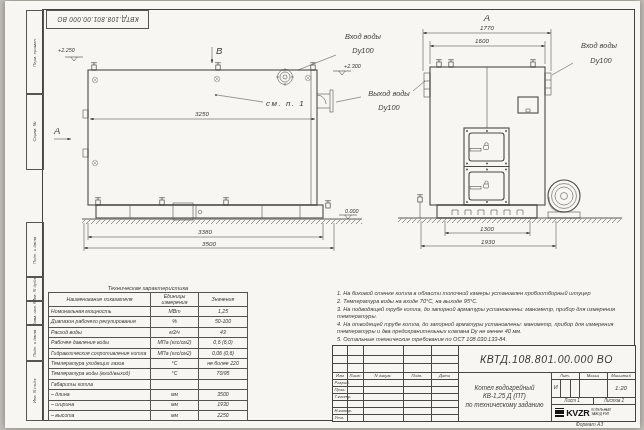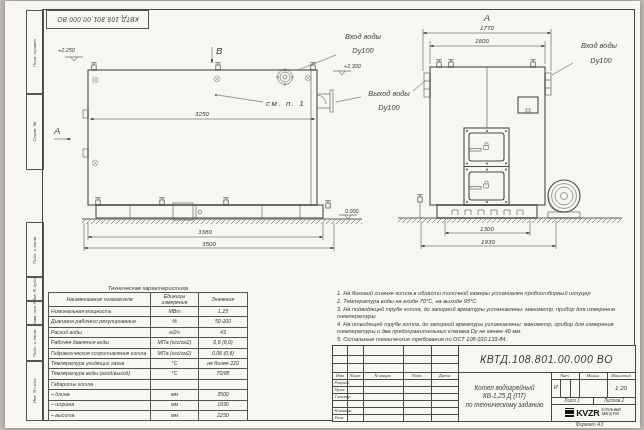--- a/index.html
+++ b/index.html
@@ -33,21 +33,21 @@
   #notes p{margin:0 0 0.6px 0;font-size:5.6px;font-style:italic;line-height:1.3;}
   
   #tb{left:332px;top:345px;width:302px;height:75px;border:1.2px solid #44423e;background:#f7f6f2;color:#3d3b36;}
   #tb .hl{position:absolute;background:#4a4843;height:0.8px;}
   #tb .vlv{position:absolute;background:#4a4843;width:0.8px;}
   #tb .lbl{position:absolute;font-size:4.2px;font-style:italic;white-space:nowrap;}
   .docnum{position:absolute;left:125px;top:0;width:177px;height:26px;display:flex;align-items:center;justify-content:center;
     font-size:10.5px;font-style:italic;letter-spacing:.6px;color:#3a3833;}
   .desc{position:absolute;left:125px;top:26px;width:93px;height:49px;display:flex;flex-direction:column;align-items:center;justify-content:center;
     font-size:6.3px;font-style:italic;text-align:center;line-height:1.35;}
-  .logo{position:absolute;left:218px;top:58px;width:84px;height:17px;display:flex;align-items:center;justify-content:center;gap:2px;}
+  .logo{position:absolute;left:208px;top:58px;width:84px;height:17px;display:flex;align-items:center;justify-content:center;gap:2px;}
   .logoicon{width:9px;height:9px;background:repeating-linear-gradient(0deg,#141414 0 1.8px,#f7f6f2 1.8px 2.7px);}
   .logotxt{font-size:9px;font-weight:800;font-style:normal;letter-spacing:-.3px;color:#141414;}
   .logosub{font-size:3.1px;line-height:1.2;color:#2c2b28;font-style:normal;}
   .fmt{left:545px;top:421px;width:89px;text-align:center;font-size:5px;font-style:italic;color:#47453f;}
 </style>
 </head>
 <body>
 
 <div id="stage">
   <div class="abs sheet"></div>

